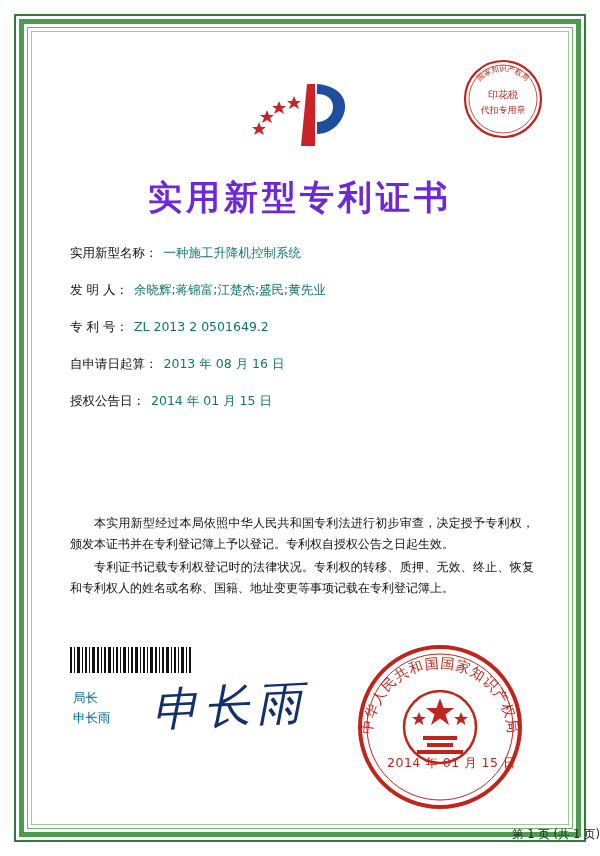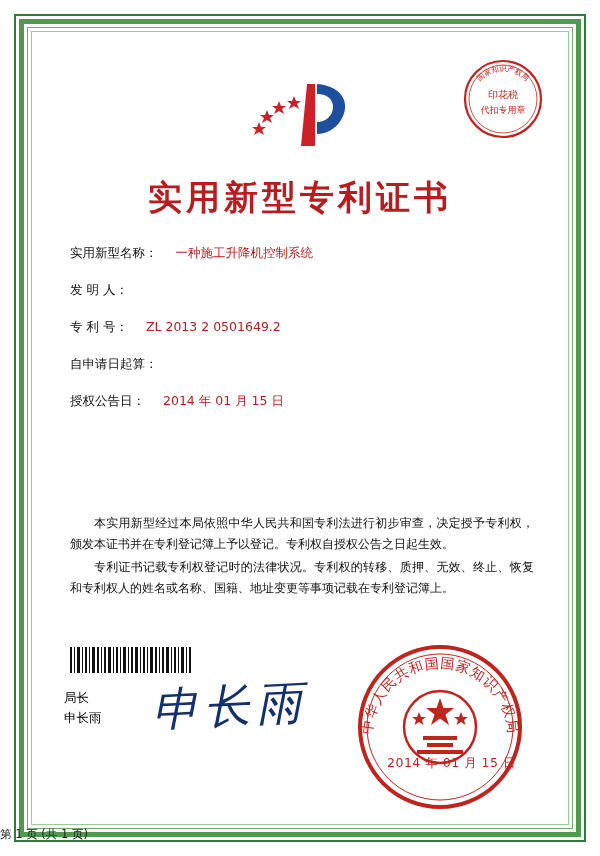--- a/index.html
+++ b/index.html
@@ -86,21 +86,21 @@
   .title {
     position: absolute;
     left: 0;
     right: 0;
     top: 135px;
     text-align: center;
     font-family: "DejaVu Serif", "Liberation Serif", serif;
     font-size: 34px;
     font-weight: bold;
     letter-spacing: 4px;
-    color: #b91c1c;
+    color: #6d28d9;
   }
   
   .seal-top {
     position: absolute;
     right: 16px;
     top: 18px;
     width: 82px;
     height: 82px;
   }
   
@@ -109,29 +109,28 @@
     left: 30px;
     right: 26px;
     top: 205px;
     font-size: 12.5px;
     color: #111;
   }
   .field-row {
     display: flex;
     align-items: baseline;
     margin-bottom: 20px;
-    gap: 12px;
   }
   .field-label {
     white-space: nowrap;
     color: #111;
   }
   .field-value {
     margin-left: 6px;
-    color: #b91c1c;
+    color: #0f766e;
   }
   
   .paras {
     position: absolute;
     left: 30px;
     right: 26px;
     top: 448px;
     font-size: 12px;
     line-height: 1.75;
     color: #111;
@@ -146,24 +145,24 @@
   .barcode {
     position: absolute;
     left: 30px;
     top: 607px;
     width: 122px;
     height: 26px;
   }
   
   .sign-block {
     position: absolute;
-    left: 24px;
+    left: 33px;
     top: 648px;
     font-size: 12.5px;
-    color: #000000;
+    color: #0369a1;
     line-height: 1.6;
   }
   .signature {
     position: absolute;
     left: 112px;
     top: 636px;
     font-family: "DejaVu Serif", "Liberation Serif", serif;
     font-size: 46px;
     color: #12306b;
     letter-spacing: 6px;
@@ -186,21 +185,21 @@
     font-size: 12.5px;
     color: #c0241c;
     letter-spacing: 0.5px;
   }
   
   .footer {
     position: absolute;
     left: 0;
     right: 0;
     bottom: 14px;
-    text-align: left;
+    text-align: right;
     font-size: 11.5px;
     color: #222;
   }
 </style>
 </head>
 <body>
 
 <div id="certificate">
 
   <div class="border-outer"></div>
@@ -242,27 +241,29 @@
 
     <div class="title">实用新型专利证书</div>
 
     <div class="fields">
       <div class="field-row">
         <span class="field-label">实用新型名称：</span>
         <span class="field-value">一种施工升降机控制系统</span>
       </div>
       <div class="field-row">
         <span class="field-label">发 明 人：</span>
+        <span class="field-value">余晓辉;蒋锦富;江楚杰;盛民;黄先业</span>
       </div>
       <div class="field-row">
         <span class="field-label">专 利 号：</span>
         <span class="field-value">ZL 2013 2 0501649.2</span>
       </div>
       <div class="field-row">
         <span class="field-label">自申请日起算：</span>
+        <span class="field-value">2013 年 08 月 16 日</span>
       </div>
       <div class="field-row">
         <span class="field-label">授权公告日：</span>
         <span class="field-value">2014 年 01 月 15 日</span>
       </div>
     </div>
 
     <div class="paras">
       <p class="para">本实用新型经过本局依照中华人民共和国专利法进行初步审查，决定授予专利权，颁发本证书并在专利登记簿上予以登记。专利权自授权公告之日起生效。</p>
       <p class="para">专利证书记载专利权登记时的法律状况。专利权的转移、质押、无效、终止、恢复和专利权人的姓名或名称、国籍、地址变更等事项记载在专利登记簿上。</p>

